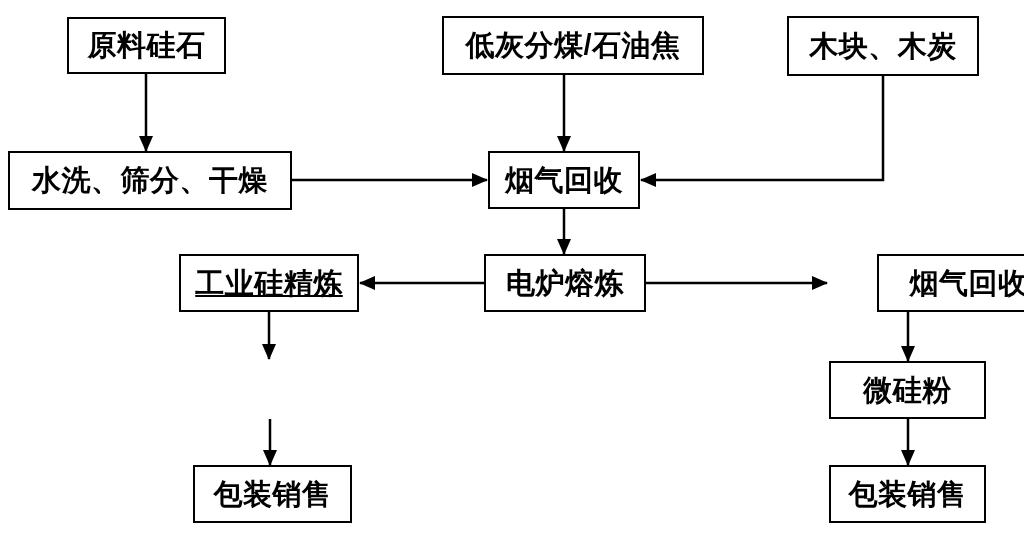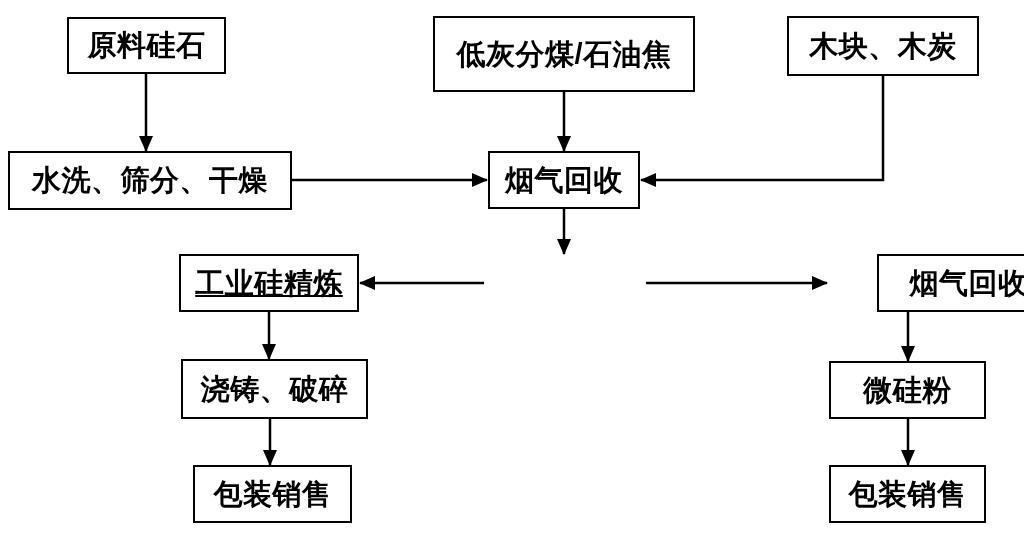--- a/index.html
+++ b/index.html
@@ -64,48 +64,48 @@
       <polyline points="269,312 269,359" class="edge" marker-end="url(#arrowhead)"></polyline>
       <polyline points="270,419 270,465" class="edge" marker-end="url(#arrowhead)"></polyline>
       <polyline points="908,312 908,361" class="edge" marker-end="url(#arrowhead)"></polyline>
       <polyline points="908,419 908,465" class="edge" marker-end="url(#arrowhead)"></polyline>
     </svg>
 
   <div class="node" style="left:67px;  top:17px;  width:159px; height:57px;">
     <span>原料硅石</span>
   </div>
 
-  <div class="node" style="left:433px; top:16px;  width:262px; height:76px;">
+  <div class="node" style="left:442px; top:16px;  width:262px; height:59px;">
     <span>低灰分煤/石油焦</span>
   </div>
 
   <div class="node" style="left:787px; top:16px;  width:192px; height:60px;">
     <span>木块、木炭</span>
   </div>
 
   <div class="node" style="left:8px;   top:151px; width:284px; height:59px;text-align:center;">
     <span>水洗、筛分、干燥</span>
   </div>
 
   <div class="node" style="left:488px; top:151px; width:152px; height:58px;">
     <span>烟气回收</span>
   </div>
 
   <div class="node" style="left:179px; top:254px; width:180px; height:58px;text-decoration:underline;">
     <span>工业硅精炼</span>
   </div>
 
+  <div class="node" style="left:484px; top:254px; width:162px; height:58px;">
+    <span>电炉熔炼</span>
+  </div>
 
   <div class="node" style="left:877px; top:254px; width:183px; height:58px;">
     <span>烟气回收</span>
   </div>
 
-  <div class="node" style="left:181px; top:359px; width:187px; height:60px;">
-    <span>浇铸、破碎</span>
-  </div>
 
   <div class="node" style="left:829px; top:361px; width:157px; height:58px;">
     <span>微硅粉</span>
   </div>
 
   <div class="node" style="left:193px; top:465px; width:159px; height:58px;">
     <span>包装销售</span>
   </div>
 
   <div class="node" style="left:829px; top:465px; width:157px; height:58px;">

